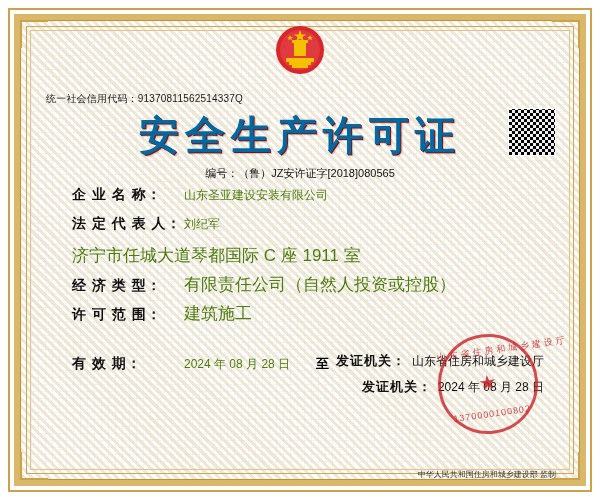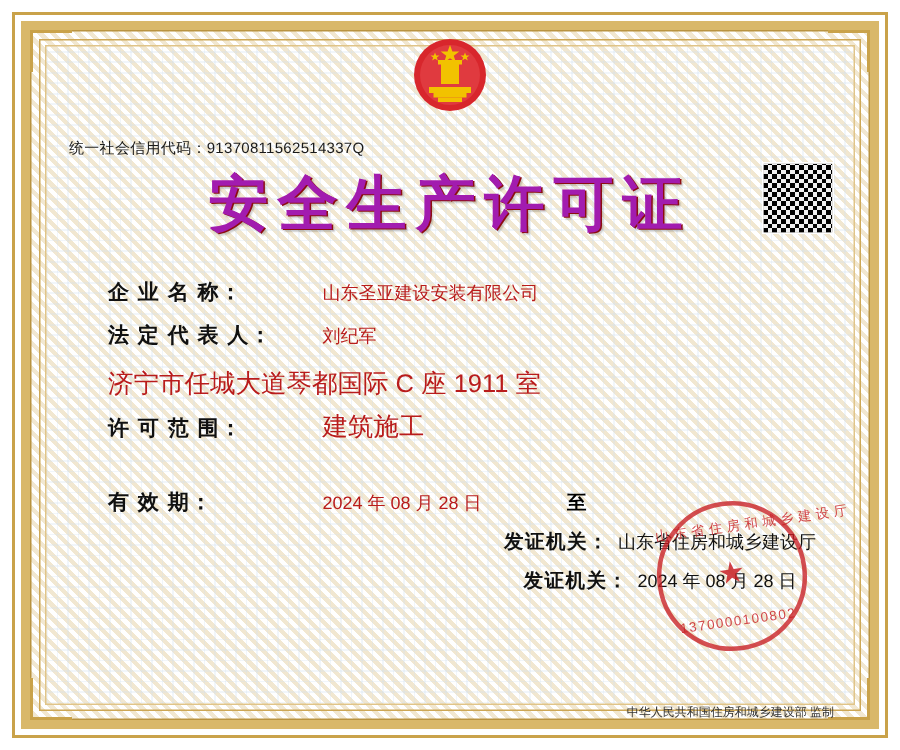--- a/index.html
+++ b/index.html
@@ -117,21 +117,21 @@
   
   .title {
     position: absolute;
     left: 0; right: 0;
     top: 108px;
     text-align: center;
     font-family: "DejaVu Sans", sans-serif;
     font-size: 40px;
     font-weight: bold;
     letter-spacing: 6px;
-    color: #a21caf;
+    color: #0369a1;
     text-shadow: 1px 1px 0 #8d0d10, 2px 2px 1px rgba(0,0,0,0.18);
   }
 
   .cert-no {
     position: absolute;
     left: 0; right: 0;
     top: 166px;
     text-align: center;
     font-size: 11px;
     color: #111;
@@ -141,34 +141,33 @@
   .fields {
     position: absolute;
     left: 72px;
     right: 56px;
     top: 186px;
   }
   .row {
     display: flex;
     align-items: baseline;
     height: 29px;
-    gap: 31px;
   }
   .label {
     width: 112px;
     flex: 0 0 112px;
     font-size: 14px;
     font-weight: bold;
     color: #111;
     letter-spacing: 1px;
     white-space: nowrap;
   }
   .value {
     font-size: 12px;
-    color: #b91c1c;
+    color: #4d7c0f;
     white-space: nowrap;
   }
   .value.small {
     font-size: 17px;
   }
   .valid-row .value {
     font-size: 12px;
   }
   .valid-sep {
     display: inline-block;
@@ -181,21 +180,21 @@
   .issuer {
     position: absolute;
     right: 56px;
     top: 352px;
     text-align: left;
   }
   .issuer .row2 {
     display: flex;
     align-items: baseline;
     height: 26px;
-    justify-content: center;
+    justify-content: flex-end;
   }
   .issuer .label2 {
     font-size: 13px;
     font-weight: bold;
     color: #111;
     letter-spacing: 1px;
     white-space: nowrap;
   }
   .issuer .value2 {
     font-size: 12px;
@@ -282,32 +281,37 @@
       <polygon points="40,11 40.8,13 43,13 41.2,14.3 41.9,16.4 40,15.1 38.1,16.4 38.8,14.3 37,13 39.2,13" fill="#f2c200"></polygon>
     </svg>
   </div>
 
   <div class="credit-code">统一社会信用代码：91370811562514337Q</div>
 
   <div class="qr"></div>
 
   <div class="title">安全生产许可证</div>
 
+  <div class="cert-no">编号：（鲁）JZ安许证字[2018]080565</div>
 
   <div class="fields">
     <div class="row">
       <span class="label">企 业 名 称：</span>
       <span class="value">山东圣亚建设安装有限公司</span>
     </div>
     <div class="row">
       <span class="label">法 定 代 表 人：</span>
       <span class="value">刘纪军</span>
     </div>
     <div class="row">
       <span class="value small">济宁市任城大道琴都国际 C 座 1911 室</span>
+    </div>
+    <div class="row">
+      <span class="label">经 济 类 型：</span>
+      <span class="value small">有限责任公司（自然人投资或控股）</span>
     </div>
     <div class="row">
       <span class="label">许 可 范 围：</span>
       <span class="value small">建筑施工</span>
     </div>
     <div class="row valid-row" style="margin-top:24px;">
       <span class="label">有 效 期：</span>
       <span class="value">2024 年 08 月 28 日</span>
       <span class="valid-sep">至</span>
     </div>

